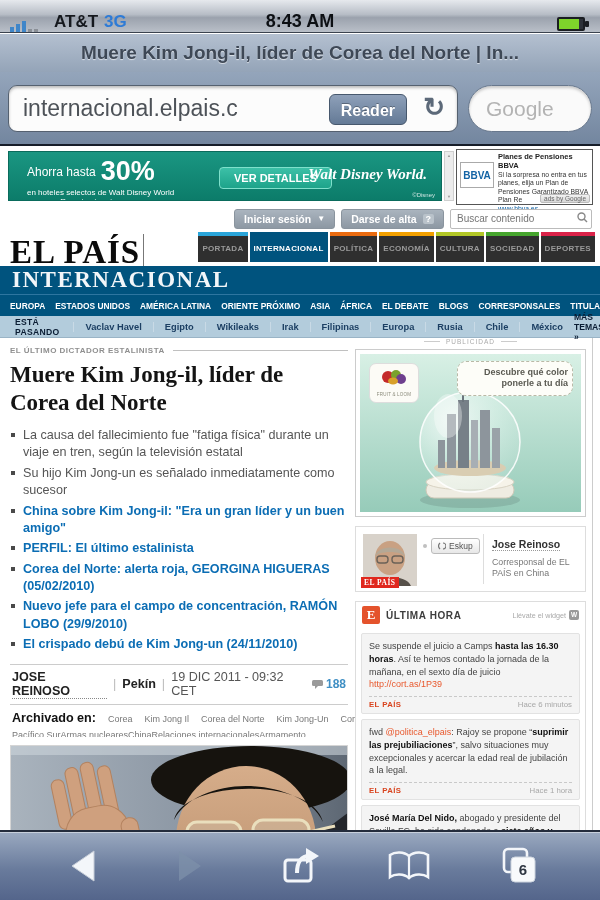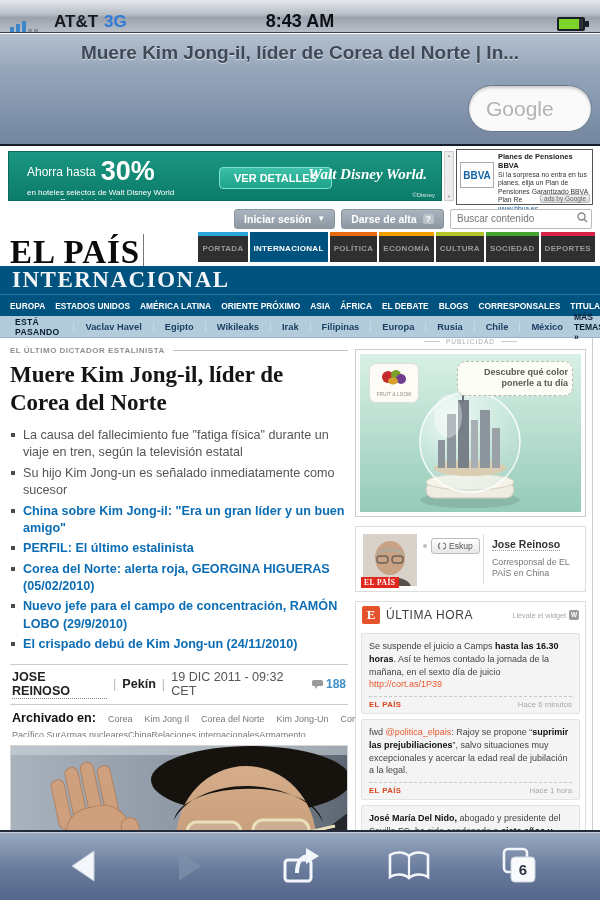--- a/index.html
+++ b/index.html
@@ -144,21 +144,21 @@
   .eskup-btn { background:linear-gradient(#fff,#e7e7e7); border:1px solid #bbb; border-radius:3px;
     font-size:8.5px; color:#555; padding:2px 6px; display:flex; align-items:center; gap:3px; }
   .author-info { border-left:1px solid #ddd; padding-left:8px; flex:1; }
   .author-name { font-size:10.5px; font-weight:bold; color:#333; border-bottom:1px dotted #999; display:inline-block; }
   .author-role { font-size:8.8px; color:#777; margin-top:5px; line-height:1.3; }
 
   .uh-box { margin-top:9px; border:1px solid #ddd; background:#fff; padding-bottom:4px; }
   .uh-header { display:flex; align-items:center; padding:4px 6px; }
   .uh-logo { width:18px; height:18px; background:#e4532c; color:#fff; font-family:"Liberation Serif",serif;
     font-weight:bold; font-size:13px; text-align:center; line-height:18px; border-radius:2px; }
-  .uh-title { font-size:12px; font-weight:normal; color:#3d3d3d; letter-spacing:.6px; margin-left:6px; }
+  .uh-title { font-size:10px; font-weight:bold; color:#3d3d3d; letter-spacing:.6px; margin-left:6px; }
   .uh-widget { margin-left:auto; display:flex; align-items:center; gap:3px; font-size:7.2px; color:#a8a8a8; }
   .uh-wicon { width:10px; height:10px; background:#9a9a9a; border-radius:2px; color:#fff; font-size:6.5px;
     font-weight:bold; text-align:center; line-height:10px; }
   .uh-item { margin:5px 5px 0; background:#f4f4f4; border:1px solid #e2e2e2; border-radius:2px; padding:6px 7px 4px; }
   .uh-text { font-size:9px; color:#444; line-height:1.42; }
   .t-b { font-weight:bold; color:#111; }
   .t-l { color:#e8582d; }
   .uh-foot { margin-top:5px; border-top:1px dashed #c9c9c9; padding-top:3px; display:flex; }
   .uh-src { font-size:7.8px; font-weight:bold; color:#d9441f; letter-spacing:.4px; }
   .uh-time { margin-left:auto; font-size:7.8px; color:#a8a8a8; }
@@ -196,20 +196,25 @@
       <rect x="23" y="3" width="4" height="10" fill="#2c3038"></rect>
       <rect x="29" y="5" width="4" height="6" rx="1" fill="#1a1d22"></rect>
     </svg>
   </div>
 
   <div class="title-bar">
     <span>Muere Kim Jong-il, líder de Corea del Norte | In...</span>
   </div>
 
   <div class="url-row">
+    <div class="url-field">
+      <span class="url-text">internacional.elpais.c</span>
+      <span class="reader-btn">Reader</span>
+      <span class="refresh">↻</span>
+    </div>
     <input class="google-field" readonly="" placeholder="Google" style="">
   </div>
 
   <div class="page">
 
     <div class="ad-disney">
       <div class="dz-text">
         <span class="dz-line1">Ahorra hasta</span><span class="dz-pct">30%</span>
         <div class="dz-line2">en hoteles selectos de Walt Disney World</div>
         <div class="dz-line3">Resort esta primavera.</div>

